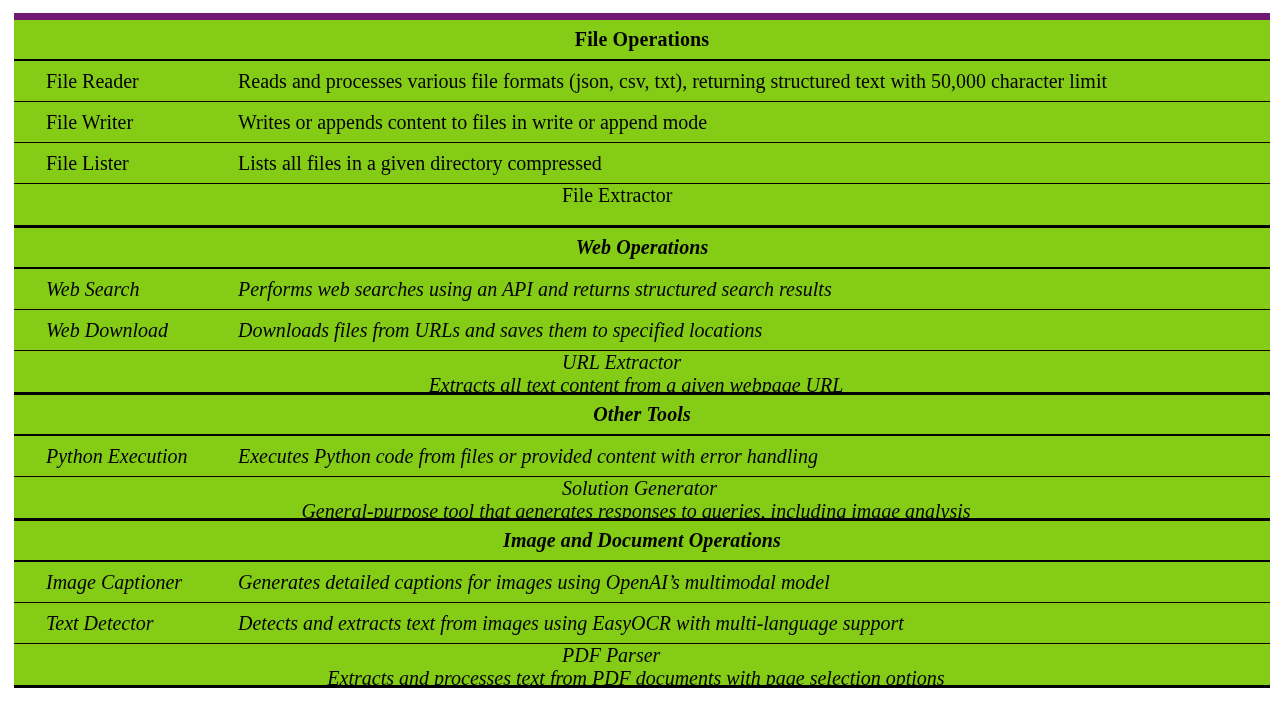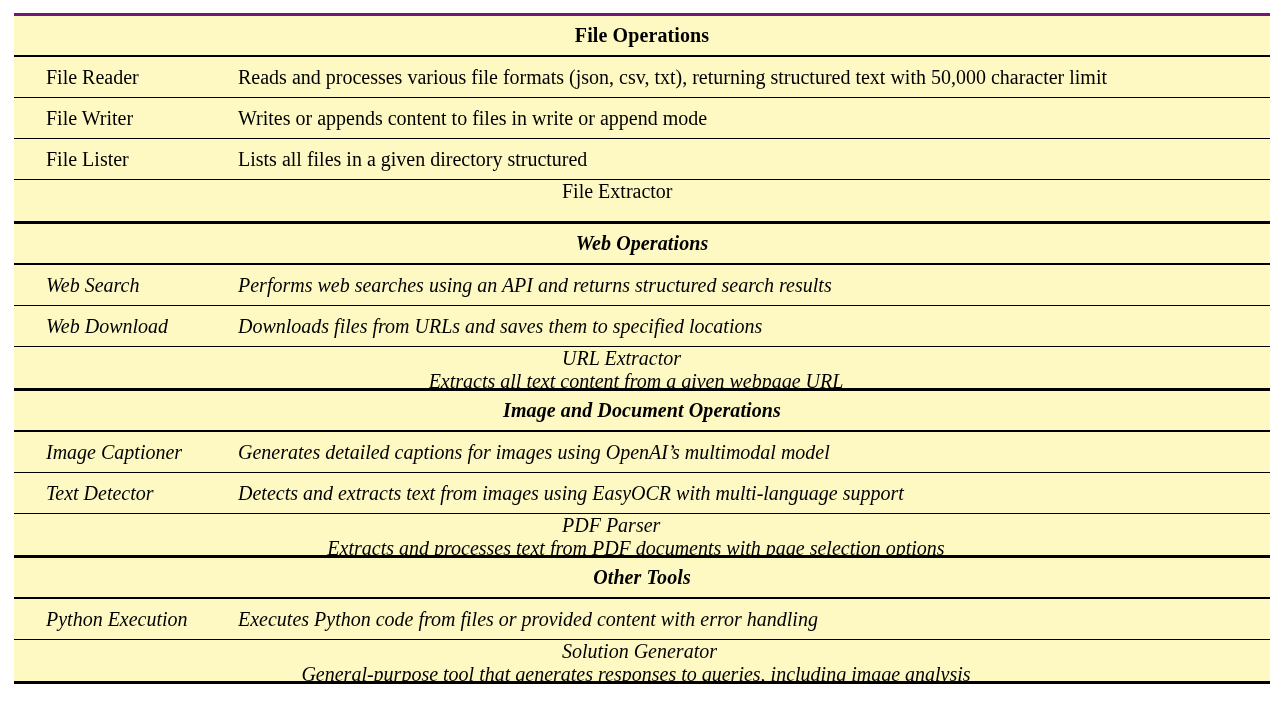--- a/index.html
+++ b/index.html
@@ -9,23 +9,23 @@
     width: 1284px;
     height: 703px;
     font-family: "Liberation Serif", "DejaVu Serif", serif;
     color: #000000;
   }
   .paper-table {
     position: absolute;
     left: 14px;
     top: 13px;
     width: 1256px;
-    border-top: 3px solid #701a75;
+    border-top: 7px solid #701a75;
     border-bottom: 3px solid #000;
-    background: #fef9c3;
+    background: #84cc16;
   }
   .tbl-section + .tbl-section {
     border-top: 3px solid #000;
     font-style: italic;
   }
   .section-header {
     height: 39px;
     border-bottom: 2px solid #000;
     display: flex;
     align-items: center;
@@ -69,21 +69,21 @@
     <div class="tbl-row">
       <div class="tool-name">File Reader</div>
       <div class="tool-desc">Reads and processes various file formats (json, csv, txt), returning structured text with 50,000 character limit</div>
     </div>
     <div class="tbl-row">
       <div class="tool-name">File Writer</div>
       <div class="tool-desc">Writes or appends content to files in write or append mode</div>
     </div>
     <div class="tbl-row">
       <div class="tool-name">File Lister</div>
-      <div class="tool-desc">Lists all files in a given directory structured</div>
+      <div class="tool-desc">Lists all files in a given directory compressed</div>
     </div>
     <div class="tbl-row">
       <div class="tool-name">File Extractor</div>
     </div>
   </div>
 
   <div class="tbl-section">
     <div class="section-header">Web Operations</div>
     <div class="tbl-row">
       <div class="tool-name">Web Search</div>
@@ -93,40 +93,40 @@
       <div class="tool-name">Web Download</div>
       <div class="tool-desc">Downloads files from URLs and saves them to specified locations</div>
     </div>
     <div class="tbl-row">
       <div class="tool-name">URL Extractor</div>
       <div class="tool-desc">Extracts all text content from a given webpage URL</div>
     </div>
   </div>
 
   <div class="tbl-section">
+    <div class="section-header">Other Tools</div>
+    <div class="tbl-row">
+      <div class="tool-name">Python Execution</div>
+      <div class="tool-desc">Executes Python code from files or provided content with error handling</div>
+    </div>
+    <div class="tbl-row">
+      <div class="tool-name">Solution Generator</div>
+      <div class="tool-desc">General-purpose tool that generates responses to queries, including image analysis</div>
+    </div>
+  </div>
+
+  <div class="tbl-section">
     <div class="section-header">Image and Document Operations</div>
     <div class="tbl-row">
       <div class="tool-name">Image Captioner</div>
       <div class="tool-desc">Generates detailed captions for images using OpenAI’s multimodal model</div>
     </div>
     <div class="tbl-row">
       <div class="tool-name">Text Detector</div>
       <div class="tool-desc">Detects and extracts text from images using EasyOCR with multi-language support</div>
     </div>
     <div class="tbl-row">
       <div class="tool-name">PDF Parser</div>
       <div class="tool-desc">Extracts and processes text from PDF documents with page selection options</div>
     </div>
   </div>
 
-  <div class="tbl-section">
-    <div class="section-header">Other Tools</div>
-    <div class="tbl-row">
-      <div class="tool-name">Python Execution</div>
-      <div class="tool-desc">Executes Python code from files or provided content with error handling</div>
-    </div>
-    <div class="tbl-row">
-      <div class="tool-name">Solution Generator</div>
-      <div class="tool-desc">General-purpose tool that generates responses to queries, including image analysis</div>
-    </div>
-  </div>
-
 </div>
 
 </body></html>

